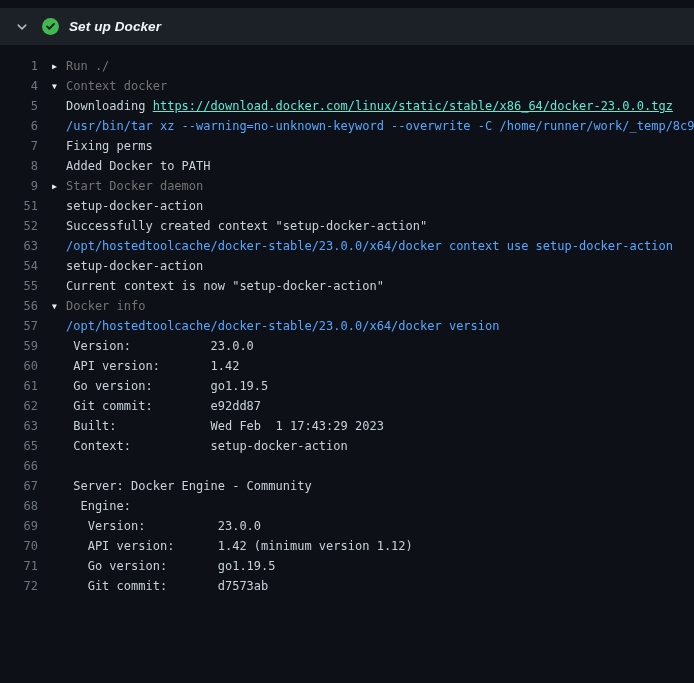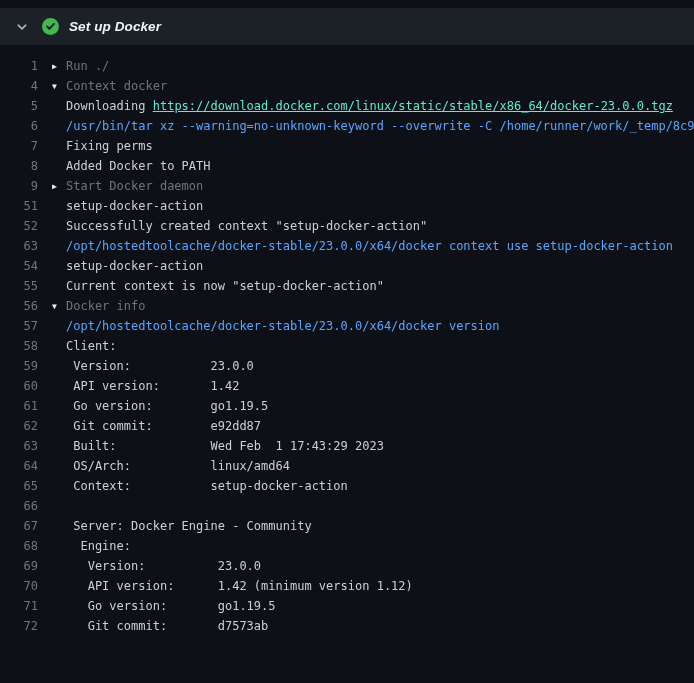--- a/index.html
+++ b/index.html
@@ -113,27 +113,25 @@
       <div class="row"><span class="num">7</span><span class="content indent">Fixing perms</span></div>
       <div class="row"><span class="num">8</span><span class="content indent">Added Docker to PATH</span></div>
       <div class="row"><span class="num">9</span><span class="content"><span class="arrow">▶</span><span class="grouplabel">Start Docker daemon</span></span></div>
       <div class="row"><span class="num">51</span><span class="content indent">setup-docker-action</span></div>
       <div class="row"><span class="num">52</span><span class="content indent">Successfully created context "setup-docker-action"</span></div>
       <div class="row"><span class="num">63</span><span class="content indent command">/opt/hostedtoolcache/docker-stable/23.0.0/x64/docker context use setup-docker-action</span></div>
       <div class="row"><span class="num">54</span><span class="content indent">setup-docker-action</span></div>
       <div class="row"><span class="num">55</span><span class="content indent">Current context is now "setup-docker-action"</span></div>
       <div class="row"><span class="num">56</span><span class="content"><span class="arrow">▼</span><span class="grouplabel">Docker info</span></span></div>
       <div class="row"><span class="num">57</span><span class="content indent command">/opt/hostedtoolcache/docker-stable/23.0.0/x64/docker version</span></div>
-      <div class="row"><span class="num">58</span><span class="content indent">Client:</span></div>
       <div class="row"><span class="num">59</span><span class="content indent"> Version:           23.0.0</span></div>
       <div class="row"><span class="num">60</span><span class="content indent"> API version:       1.42</span></div>
       <div class="row"><span class="num">61</span><span class="content indent"> Go version:        go1.19.5</span></div>
       <div class="row"><span class="num">62</span><span class="content indent"> Git commit:        e92dd87</span></div>
       <div class="row"><span class="num">63</span><span class="content indent"> Built:             Wed Feb  1 17:43:29 2023</span></div>
-      <div class="row"><span class="num">64</span><span class="content indent"> OS/Arch:           linux/amd64</span></div>
       <div class="row"><span class="num">65</span><span class="content indent"> Context:           setup-docker-action</span></div>
       <div class="row"><span class="num">66</span><span class="content indent"></span></div>
       <div class="row"><span class="num">67</span><span class="content indent"> Server: Docker Engine - Community</span></div>
       <div class="row"><span class="num">68</span><span class="content indent">  Engine:</span></div>
       <div class="row"><span class="num">69</span><span class="content indent">   Version:          23.0.0</span></div>
       <div class="row"><span class="num">70</span><span class="content indent">   API version:      1.42 (minimum version 1.12)</span></div>
       <div class="row"><span class="num">71</span><span class="content indent">   Go version:       go1.19.5</span></div>
       <div class="row"><span class="num">72</span><span class="content indent">   Git commit:       d7573ab</span></div>
     </div>
 </div>

